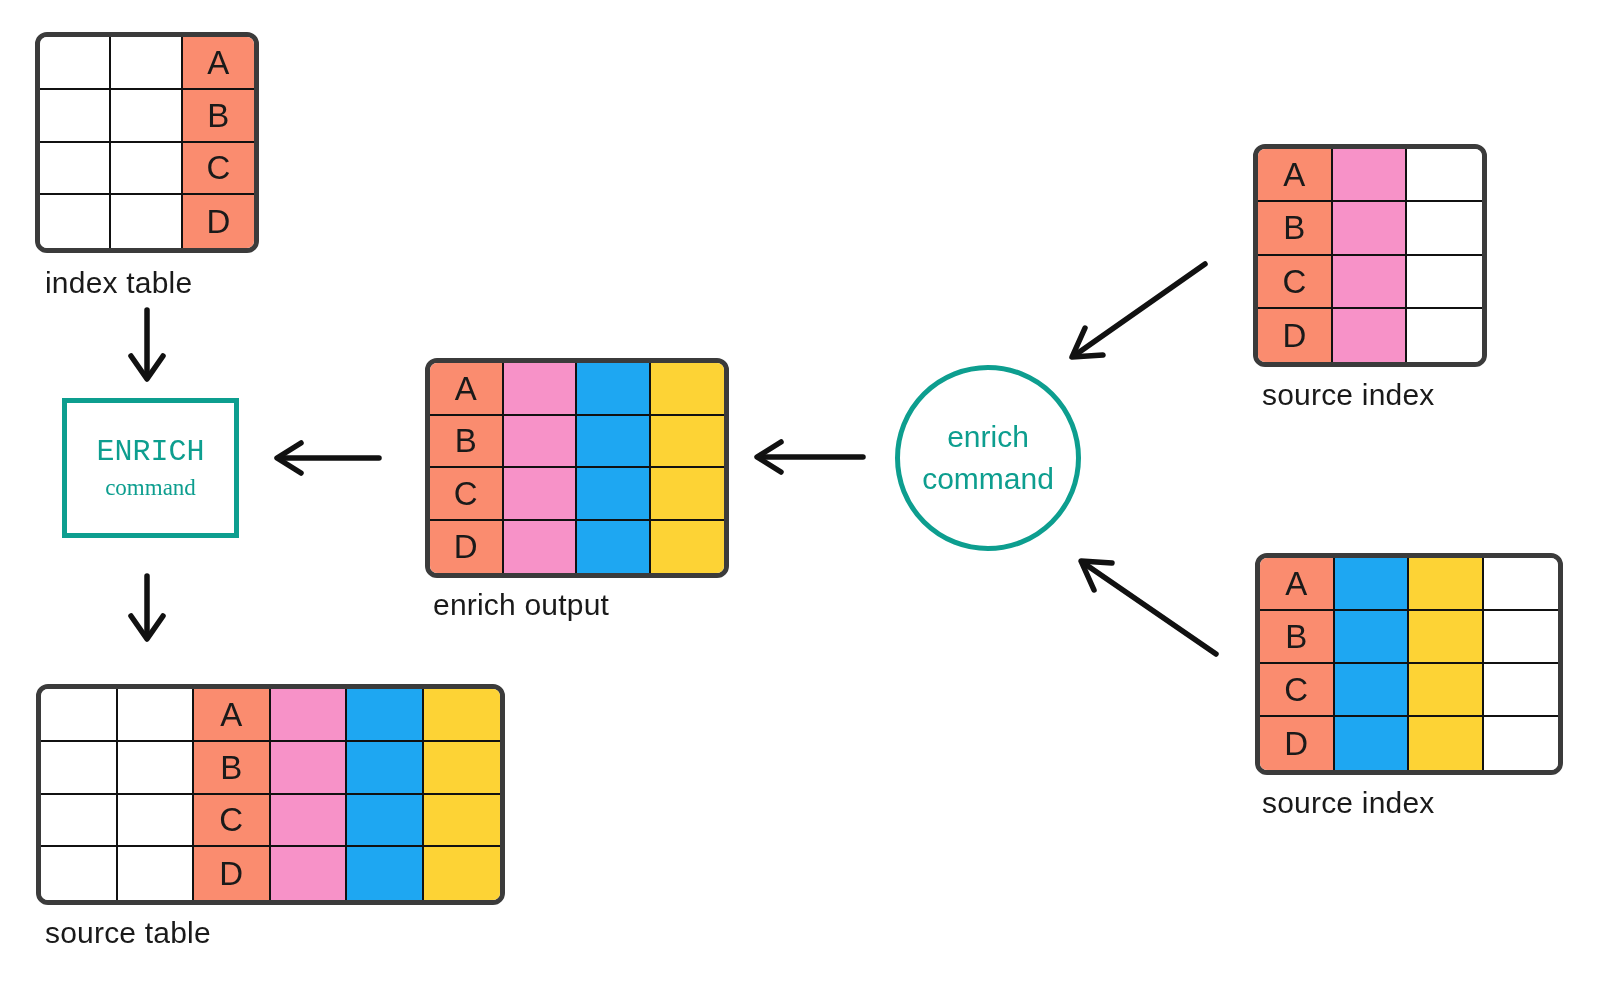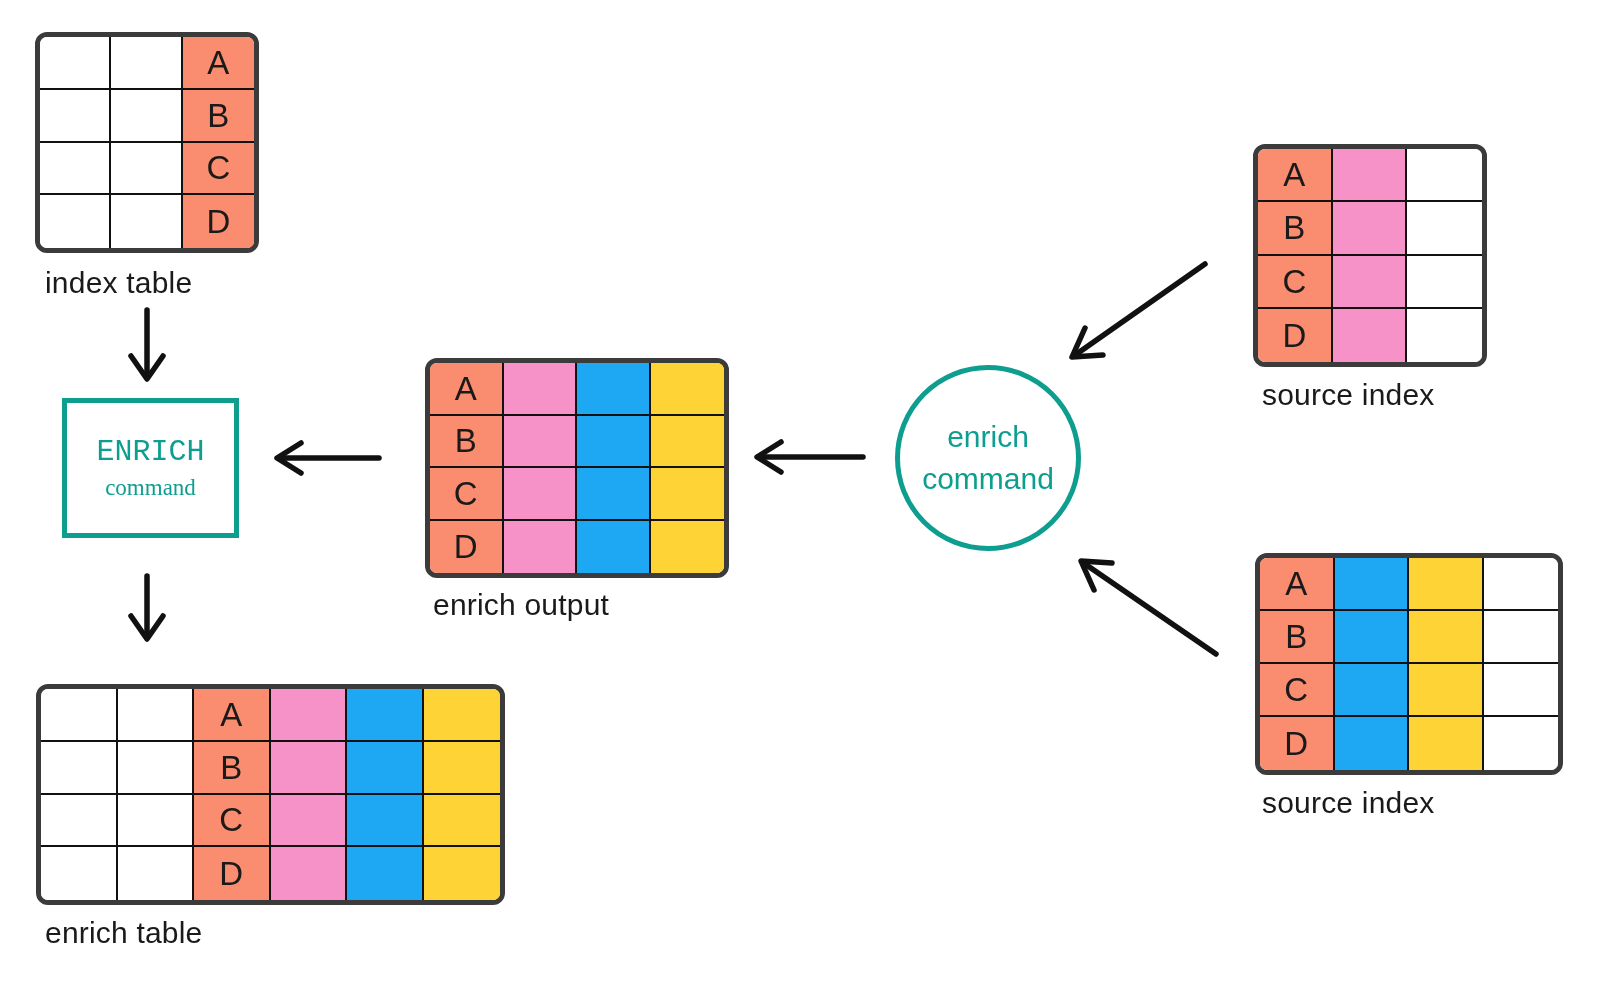--- a/index.html
+++ b/index.html
@@ -131,21 +131,21 @@
       <div class="cell" style="background: rgb(247, 146, 200); border-right: 2px solid rgb(17, 17, 17); border-bottom: 2px solid rgb(17, 17, 17);"></div>
       <div class="cell" style="background: rgb(30, 167, 242); border-right: 2px solid rgb(17, 17, 17); border-bottom: 2px solid rgb(17, 17, 17);"></div>
       <div class="cell" style="background: rgb(253, 211, 53); border-bottom: 2px solid rgb(17, 17, 17);"></div>
       <div class="cell" style="background: rgb(255, 255, 255); border-right: 2px solid rgb(17, 17, 17);"></div>
       <div class="cell" style="background: rgb(255, 255, 255); border-right: 2px solid rgb(17, 17, 17);"></div>
       <div class="cell" style="background: rgb(250, 140, 111); border-right: 2px solid rgb(17, 17, 17);">D</div>
       <div class="cell" style="background: rgb(247, 146, 200); border-right: 2px solid rgb(17, 17, 17);"></div>
       <div class="cell" style="background: rgb(30, 167, 242); border-right: 2px solid rgb(17, 17, 17);"></div>
       <div class="cell" style="background: rgb(253, 211, 53);"></div>
     </div>
-  <div class="tlabel" style="left:45px;top:916px">enrich table</div>
+  <div class="tlabel" style="left:45px;top:916px">source table</div>
 
   <div class="dtable" style="left: 425px; top: 358px; width: 304px; height: 220px; grid-template-columns: repeat(4, 1fr); grid-template-rows: repeat(4, 1fr);">
       <div class="cell" style="background: rgb(250, 140, 111); border-right: 2px solid rgb(17, 17, 17); border-bottom: 2px solid rgb(17, 17, 17);">A</div>
       <div class="cell" style="background: rgb(247, 146, 200); border-right: 2px solid rgb(17, 17, 17); border-bottom: 2px solid rgb(17, 17, 17);"></div>
       <div class="cell" style="background: rgb(30, 167, 242); border-right: 2px solid rgb(17, 17, 17); border-bottom: 2px solid rgb(17, 17, 17);"></div>
       <div class="cell" style="background: rgb(253, 211, 53); border-bottom: 2px solid rgb(17, 17, 17);"></div>
       <div class="cell" style="background: rgb(250, 140, 111); border-right: 2px solid rgb(17, 17, 17); border-bottom: 2px solid rgb(17, 17, 17);">B</div>
       <div class="cell" style="background: rgb(247, 146, 200); border-right: 2px solid rgb(17, 17, 17); border-bottom: 2px solid rgb(17, 17, 17);"></div>
       <div class="cell" style="background: rgb(30, 167, 242); border-right: 2px solid rgb(17, 17, 17); border-bottom: 2px solid rgb(17, 17, 17);"></div>
       <div class="cell" style="background: rgb(253, 211, 53); border-bottom: 2px solid rgb(17, 17, 17);"></div>

